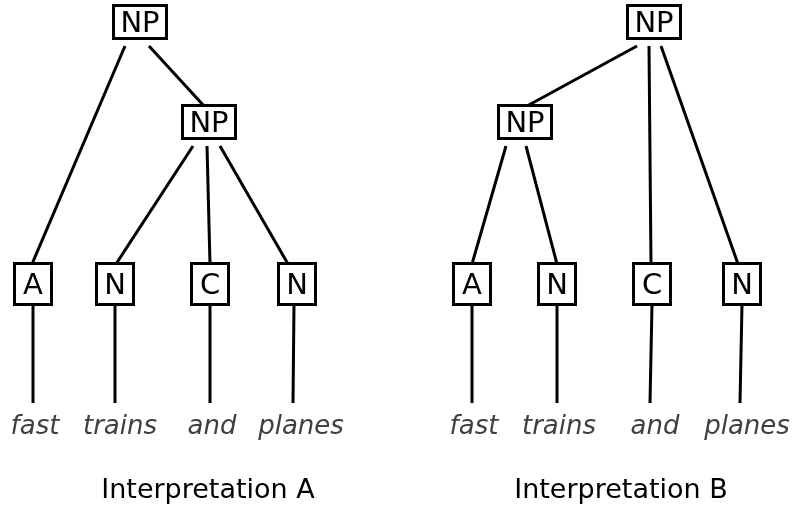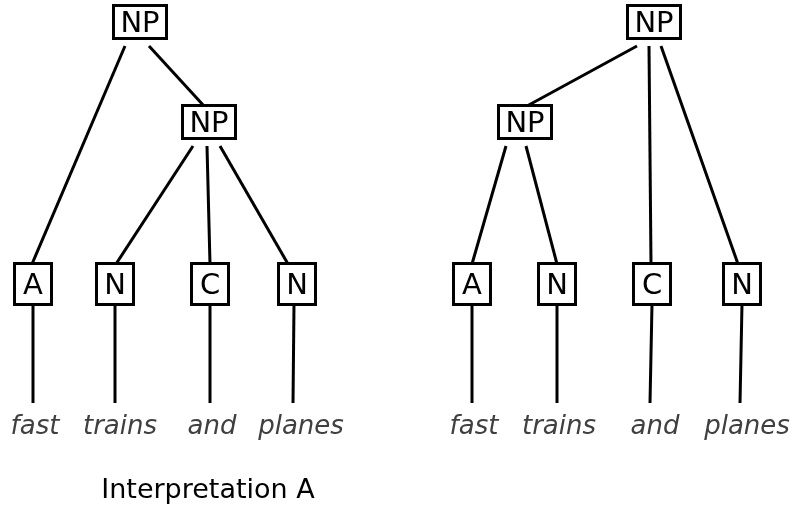--- a/index.html
+++ b/index.html
@@ -129,14 +129,15 @@
   </div>
   <div class="node-box leaf-box" style="left:722px; top:262px;">
     <span>N</span>
   </div>
 
   <div class="word" style="left:474px; top:410px;">fast</div>
   <div class="word" style="left:559px; top:410px;">trains</div>
   <div class="word" style="left:655px; top:410px;">and</div>
   <div class="word" style="left:747px; top:410px;">planes</div>
 
+  <div class="caption" style="left:621px; top:473px;">Interpretation B</div>
 
 </div>
 
 </body></html>

